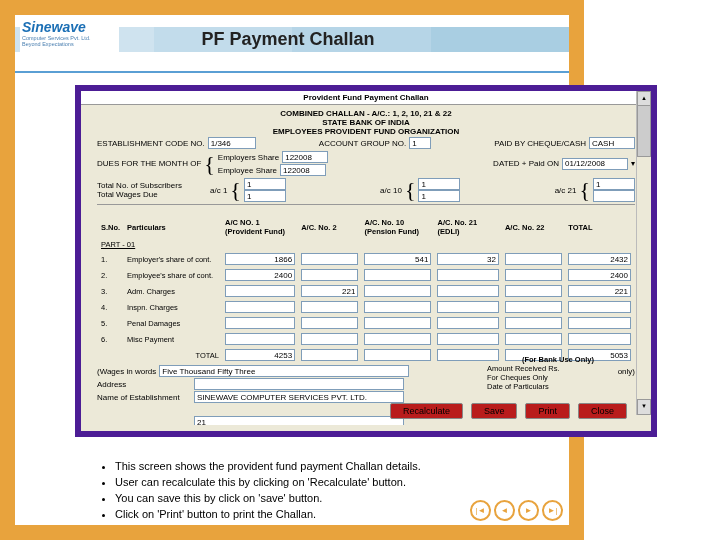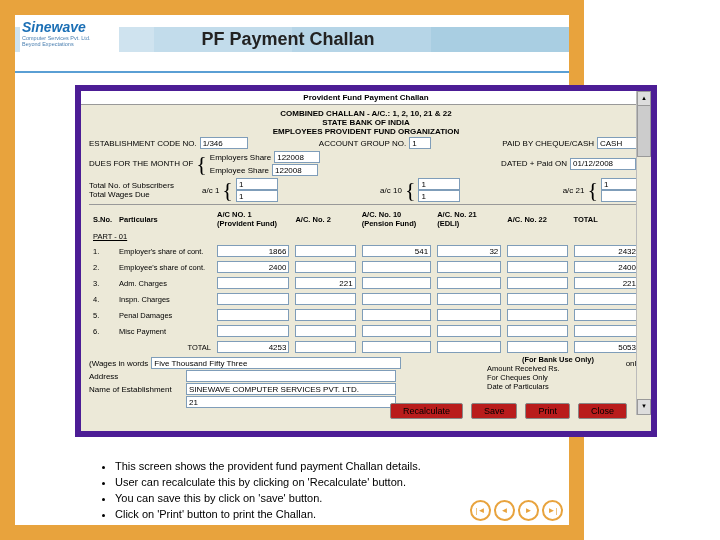--- a/index.html
+++ b/index.html
@@ -8,29 +8,29 @@
 .header{position:relative;height:56px;border-bottom:2px solid #5a9fd4}
 .header-band{position:absolute;top:12px;left:0;right:0;height:25px;display:flex}
 .band-seg{flex:1}
 .bs1{background:#cfe3ef}.bs2{background:#c2dceb}.bs3{background:#b6d5e7}.bs4{background:#a9cee2}
 .logo{position:absolute;top:2px;left:5px;width:95px;height:50px;background:#fff;padding:2px}
 .logo-text{color:#1b6fb5;font-weight:bold;font-style:italic;font-size:14px}
 .logo-sub{color:#4a7fb0;font-size:5.5px}
 .title{position:absolute;top:14px;left:0;right:8px;text-align:center;font-size:18px;font-weight:bold;color:#222}
 .app{position:absolute;top:70px;left:60px;width:570px;height:340px;background:#ece9d8;border:6px solid #4c1d95}
 .app-title{background:#fff;border-bottom:1px solid #999;font-weight:bold;text-align:center;padding:2px 0}
-.app-body{padding:4px 8px;position:relative;height:312px;overflow:hidden}
+.app-body{padding:4px 16px;position:relative;height:312px;overflow:hidden}
 .app-scroll{position:absolute;right:0;top:0;bottom:16px;width:14px;background:#ece9d8;border-left:1px solid #bbb}
 .app-scroll-btn{height:14px;background:#ddd;border:1px solid #999;font-size:7px;text-align:center;line-height:11px}
 .thumb{position:absolute;top:14px;left:0;right:0;height:50px;background:#ccc;border:1px solid #999}
 .line-center{text-align:center;font-weight:bold}
 .row{display:flex;align-items:center;gap:3px;margin:1px 0}
 .inp{background:#fff;border:1px solid #7f9db9;height:12px;padding:0 2px;font-size:8px;box-sizing:border-box}
 .brace{font-size:22px;font-family:serif;line-height:14px}
-.tbl{width:100%;margin-top:2px}
+.tbl{width:100%;margin-top:10px}
 .tbl th,.tbl td{text-align:left;font-size:7.5px;padding:1px 2px}
 .tbl .num{text-align:right}
 .tbl input{width:100%;box-sizing:border-box;text-align:right}
 .colh{font-size:7.5px;text-align:center}
 .hr{border-top:1px solid #999;margin:2px 0}
 .bank-box{position:absolute;right:22px;bottom:34px;width:142px;font-size:7.5px}
 .bank-box .hdr{text-align:center;font-weight:bold}
 .btns{position:absolute;right:24px;bottom:6px;display:flex;gap:8px}
 .btn{background:#b91c1c;border:1px solid #888;border-radius:2px;padding:2px 12px;font-size:9px}
 .bullets{position:absolute;top:432px;left:60px;font-size:11px;line-height:16px}
@@ -225,21 +225,21 @@
       <div class="row">
         <span class="lbl" style="width:94px">Address</span>
         <input class="inp" style="width: 210px;" value=" ">
       </div>
       <div class="row">
         <span class="lbl" style="width:94px">Name of Establishment</span>
         <input class="inp" style="width: 210px; text-align: left;" value="SINEWAVE COMPUTER SERVICES PVT. LTD.">
       </div>
       <div class="row">
         <span style="width:94px"></span>
-        <input class="inp" style="width: 210px; text-align: left;" value="21">
+        <input class="inp" style="width: 210px; text-align: left; margin-top: 12px;" value="21">
       </div>
 
       <div class="bank-box">
         <div class="hdr">(For Bank Use Only)</div>
         <div>Amount Received Rs.</div>
         <div>For Cheques Only</div>
         <div>Date of Particulars</div>
       </div>
 
       <div class="btns">

